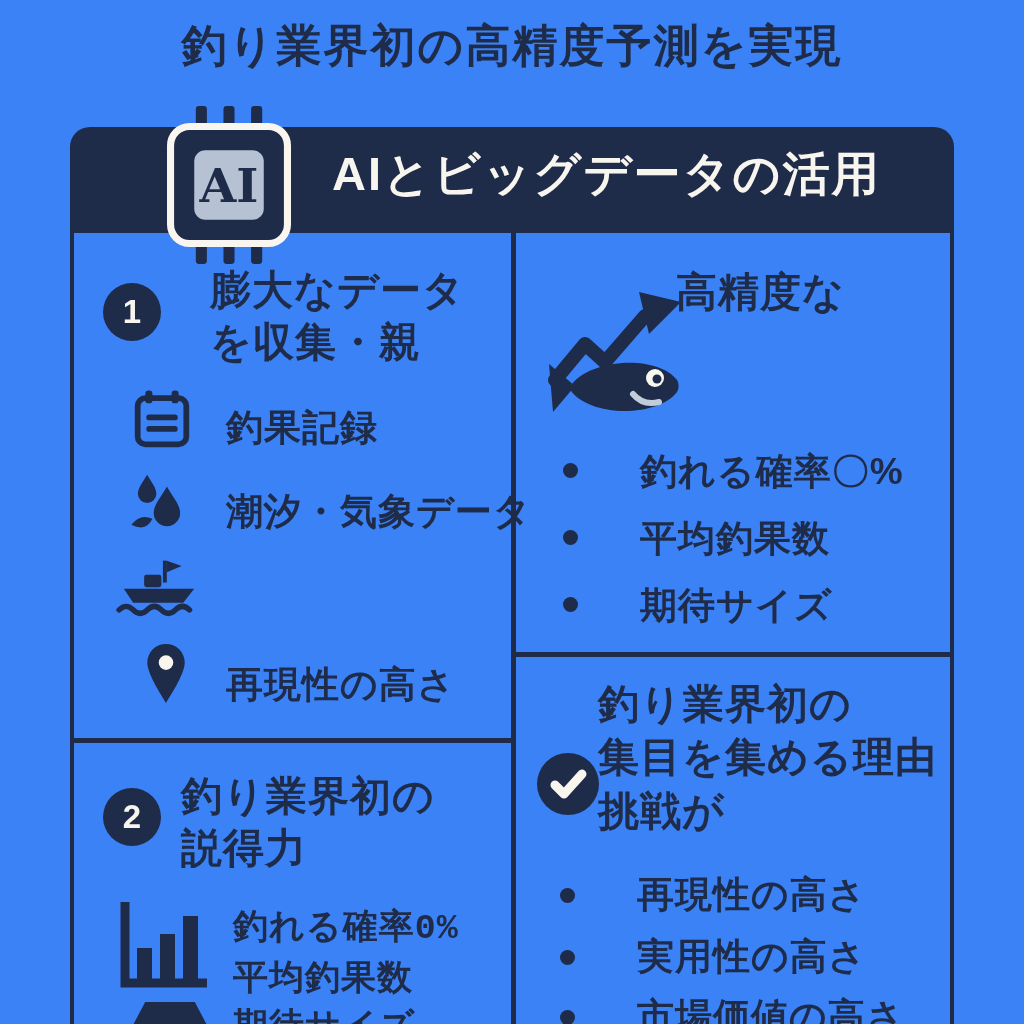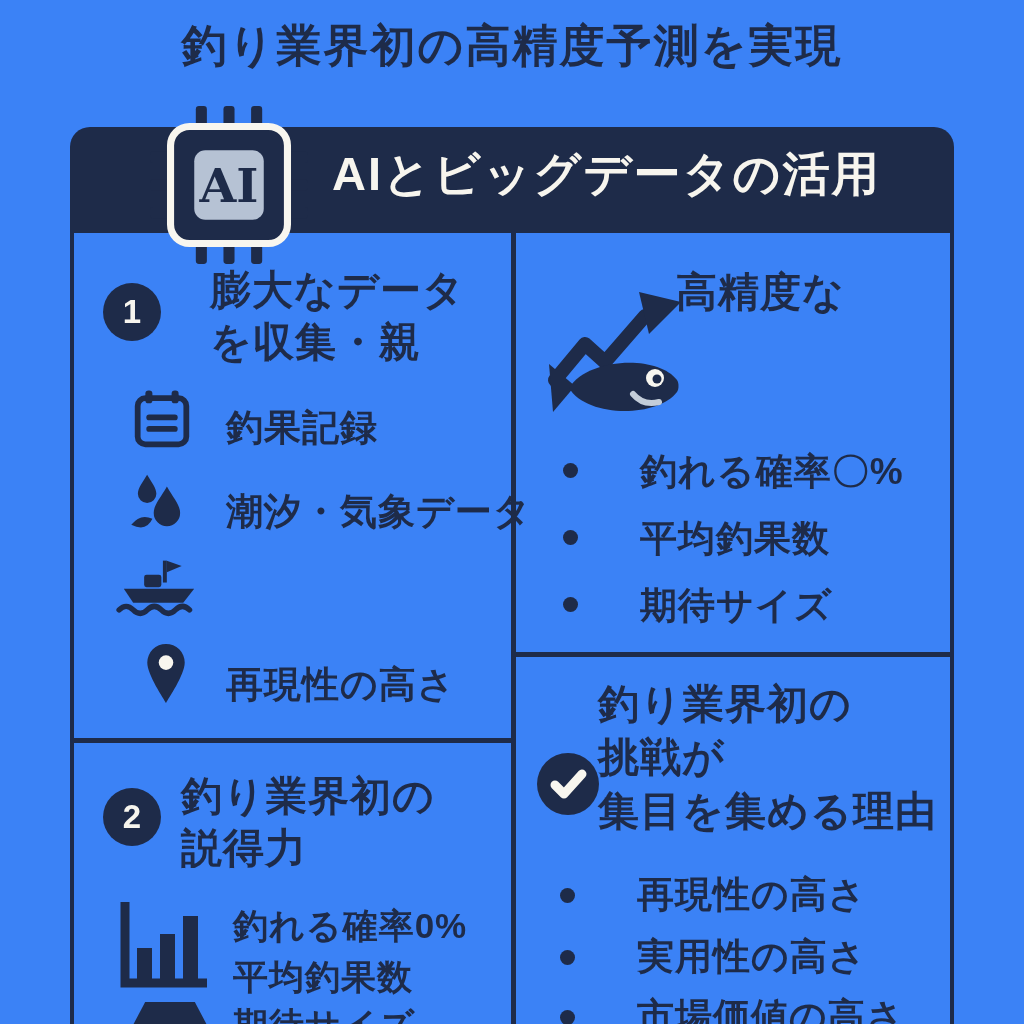--- a/index.html
+++ b/index.html
@@ -153,39 +153,39 @@
     <div>説得力</div>
   </div>
   <div class="abs" style="left:112px;top:898px;width:100px;height:96px;">
     <svg viewBox="0 0 100 96" width="100" height="96">
       <path d="M13,4 L13,85 L95,85" fill="none" stroke="#1e2b49" stroke-width="9"></path>
       <rect x="25" y="50" width="15" height="35" fill="#1e2b49"></rect>
       <rect x="48" y="36" width="15" height="49" fill="#1e2b49"></rect>
       <rect x="71" y="18" width="15" height="67" fill="#1e2b49"></rect>
     </svg>
   </div>
-  <div class="abs small-line" style="left:233px;top:903px;">釣れる確率0%</div>
+  <div class="abs small-line" style="left:233px;top:903px;font-family:Liberation Mono, monospace;">釣れる確率0%</div>
   <div class="abs small-line" style="left:233px;top:954px;">平均釣果数</div>
   <div class="abs" style="left:122px;top:1000px;width:96px;height:42px;">
     <svg viewBox="0 0 100 44" width="96" height="42">
       <polygon points="24,2 76,2 97,42 3,42" fill="#1e2b49"></polygon>
     </svg>
   </div>
   <div class="abs small-line" style="left:233px;top:1002px;">期待サイズ</div>
 
   <div class="abs" style="left:536px;top:752px;width:64px;height:64px;">
     <svg viewBox="0 0 64 64" width="64" height="64">
       <circle cx="32" cy="32" r="31" fill="#1e2b49"></circle>
       <path d="M19,33 L28,42 L46,22" fill="none" stroke="#f8f6ef" stroke-width="9" stroke-linecap="round" stroke-linejoin="round"></path>
     </svg>
   </div>
   <div class="abs h2l" style="left:598px;top:678px;line-height:1.3;">
     <div>釣り業界初の</div>
+    <div>集目を集める理由</div>
     <div>挑戦が</div>
-    <div>集目を集める理由</div>
   </div>
   <div class="abs bullet-dot" style="left:560px;top:888px;"></div>
   <div class="abs bullet-label" style="left:598px;top:870px;">再現性の高さ</div>
   <div class="abs bullet-dot" style="left:560px;top:950px;"></div>
   <div class="abs bullet-label" style="left:598px;top:932px;">実用性の高さ</div>
   <div class="abs bullet-dot" style="left:560px;top:1010px;"></div>
   <div class="abs bullet-label" style="left:598px;top:992px;">市場価値の高さ</div>
 
 </div>
 

